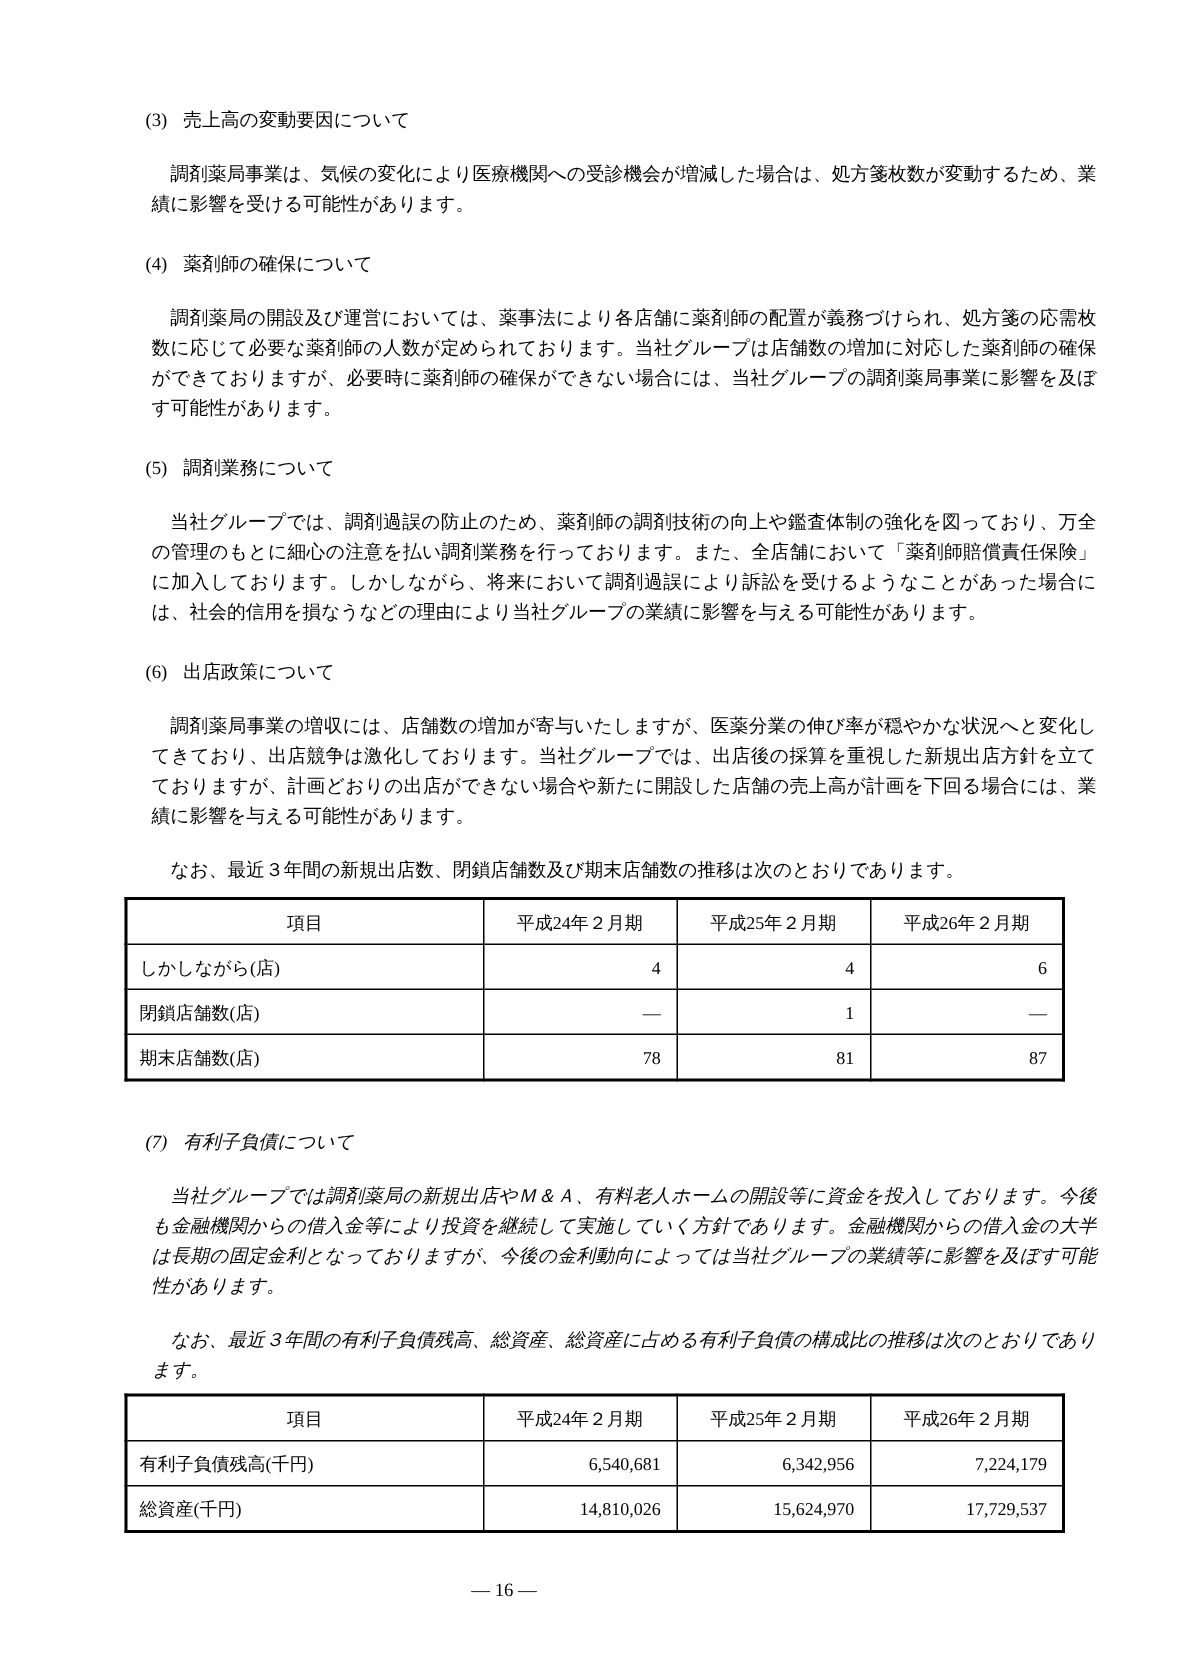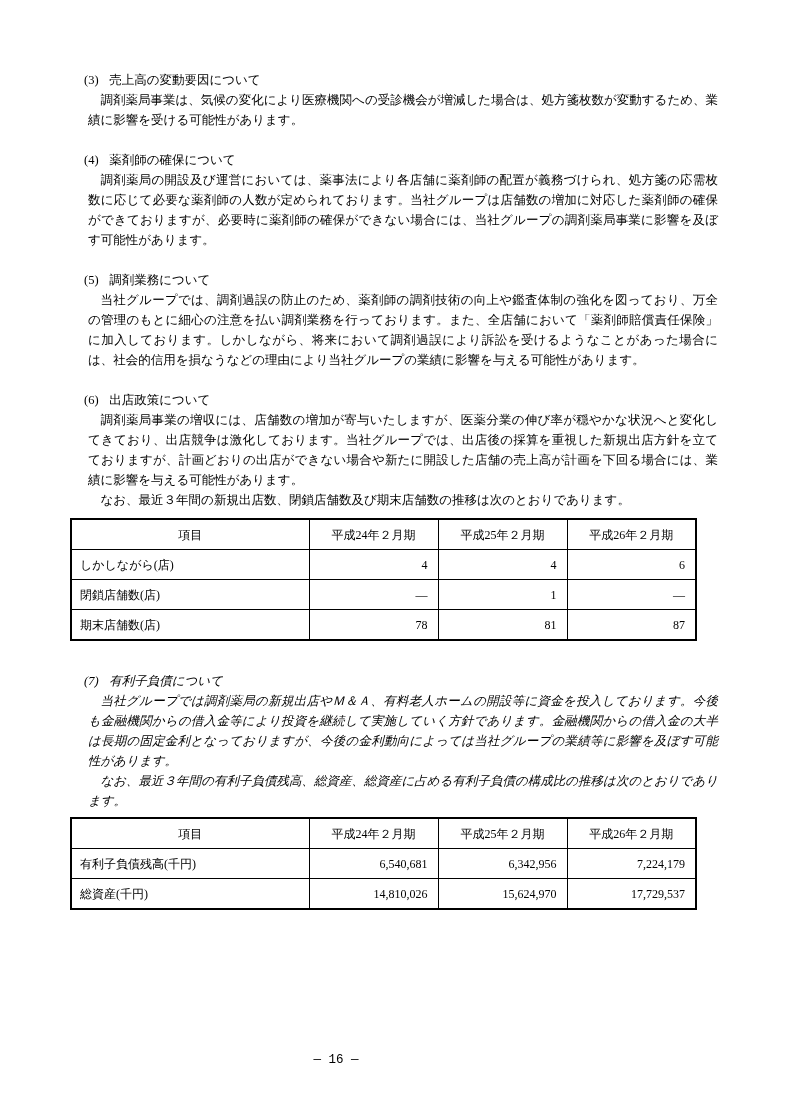--- a/index.html
+++ b/index.html
@@ -13,39 +13,39 @@
     height: 1118px;
     background: #ffffff;
     overflow: hidden;
     font-family: "Liberation Serif", "DejaVu Serif", serif;
     font-size: 12.5px;
     line-height: 20px;
     color: #000000;
   }
   .content {
     position: absolute;
-    left: 84px;
+    left: 97px;
     top: 70px;
     width: 634px;
   }
   .section {
     margin-bottom: 20px;
   }
   .sec-heading {
     white-space: nowrap;
   }
   .sec-num {
     display: inline-block;
     min-width: 17px;
   }
   .sec-title {
     margin-left: 5px;
   }
   .para {
-    margin: 0 0 0 4px;
+    margin: 16px 0 0 4px;
     text-indent: 1em;
     text-align: justify;
   }
   table.doc-table {
     border-collapse: collapse;
     table-layout: fixed;
     width: 625px;
     margin: 8px 0 30px -14px;
     border: 2px solid #000;
     font-size: 12px;
@@ -71,21 +71,20 @@
   }
   .doc-table td.num {
     text-align: right;
   }
   .footer {
     position: absolute;
     top: 1050px;
     left: 0;
     width: 672px;
     text-align: center;
-    font-family: Liberation Mono, monospace;
   }
 </style>
 </head>
 <body>
 
 <div class="page">
   <div class="content">
 
     <div class="section">
       <div class="sec-heading">

